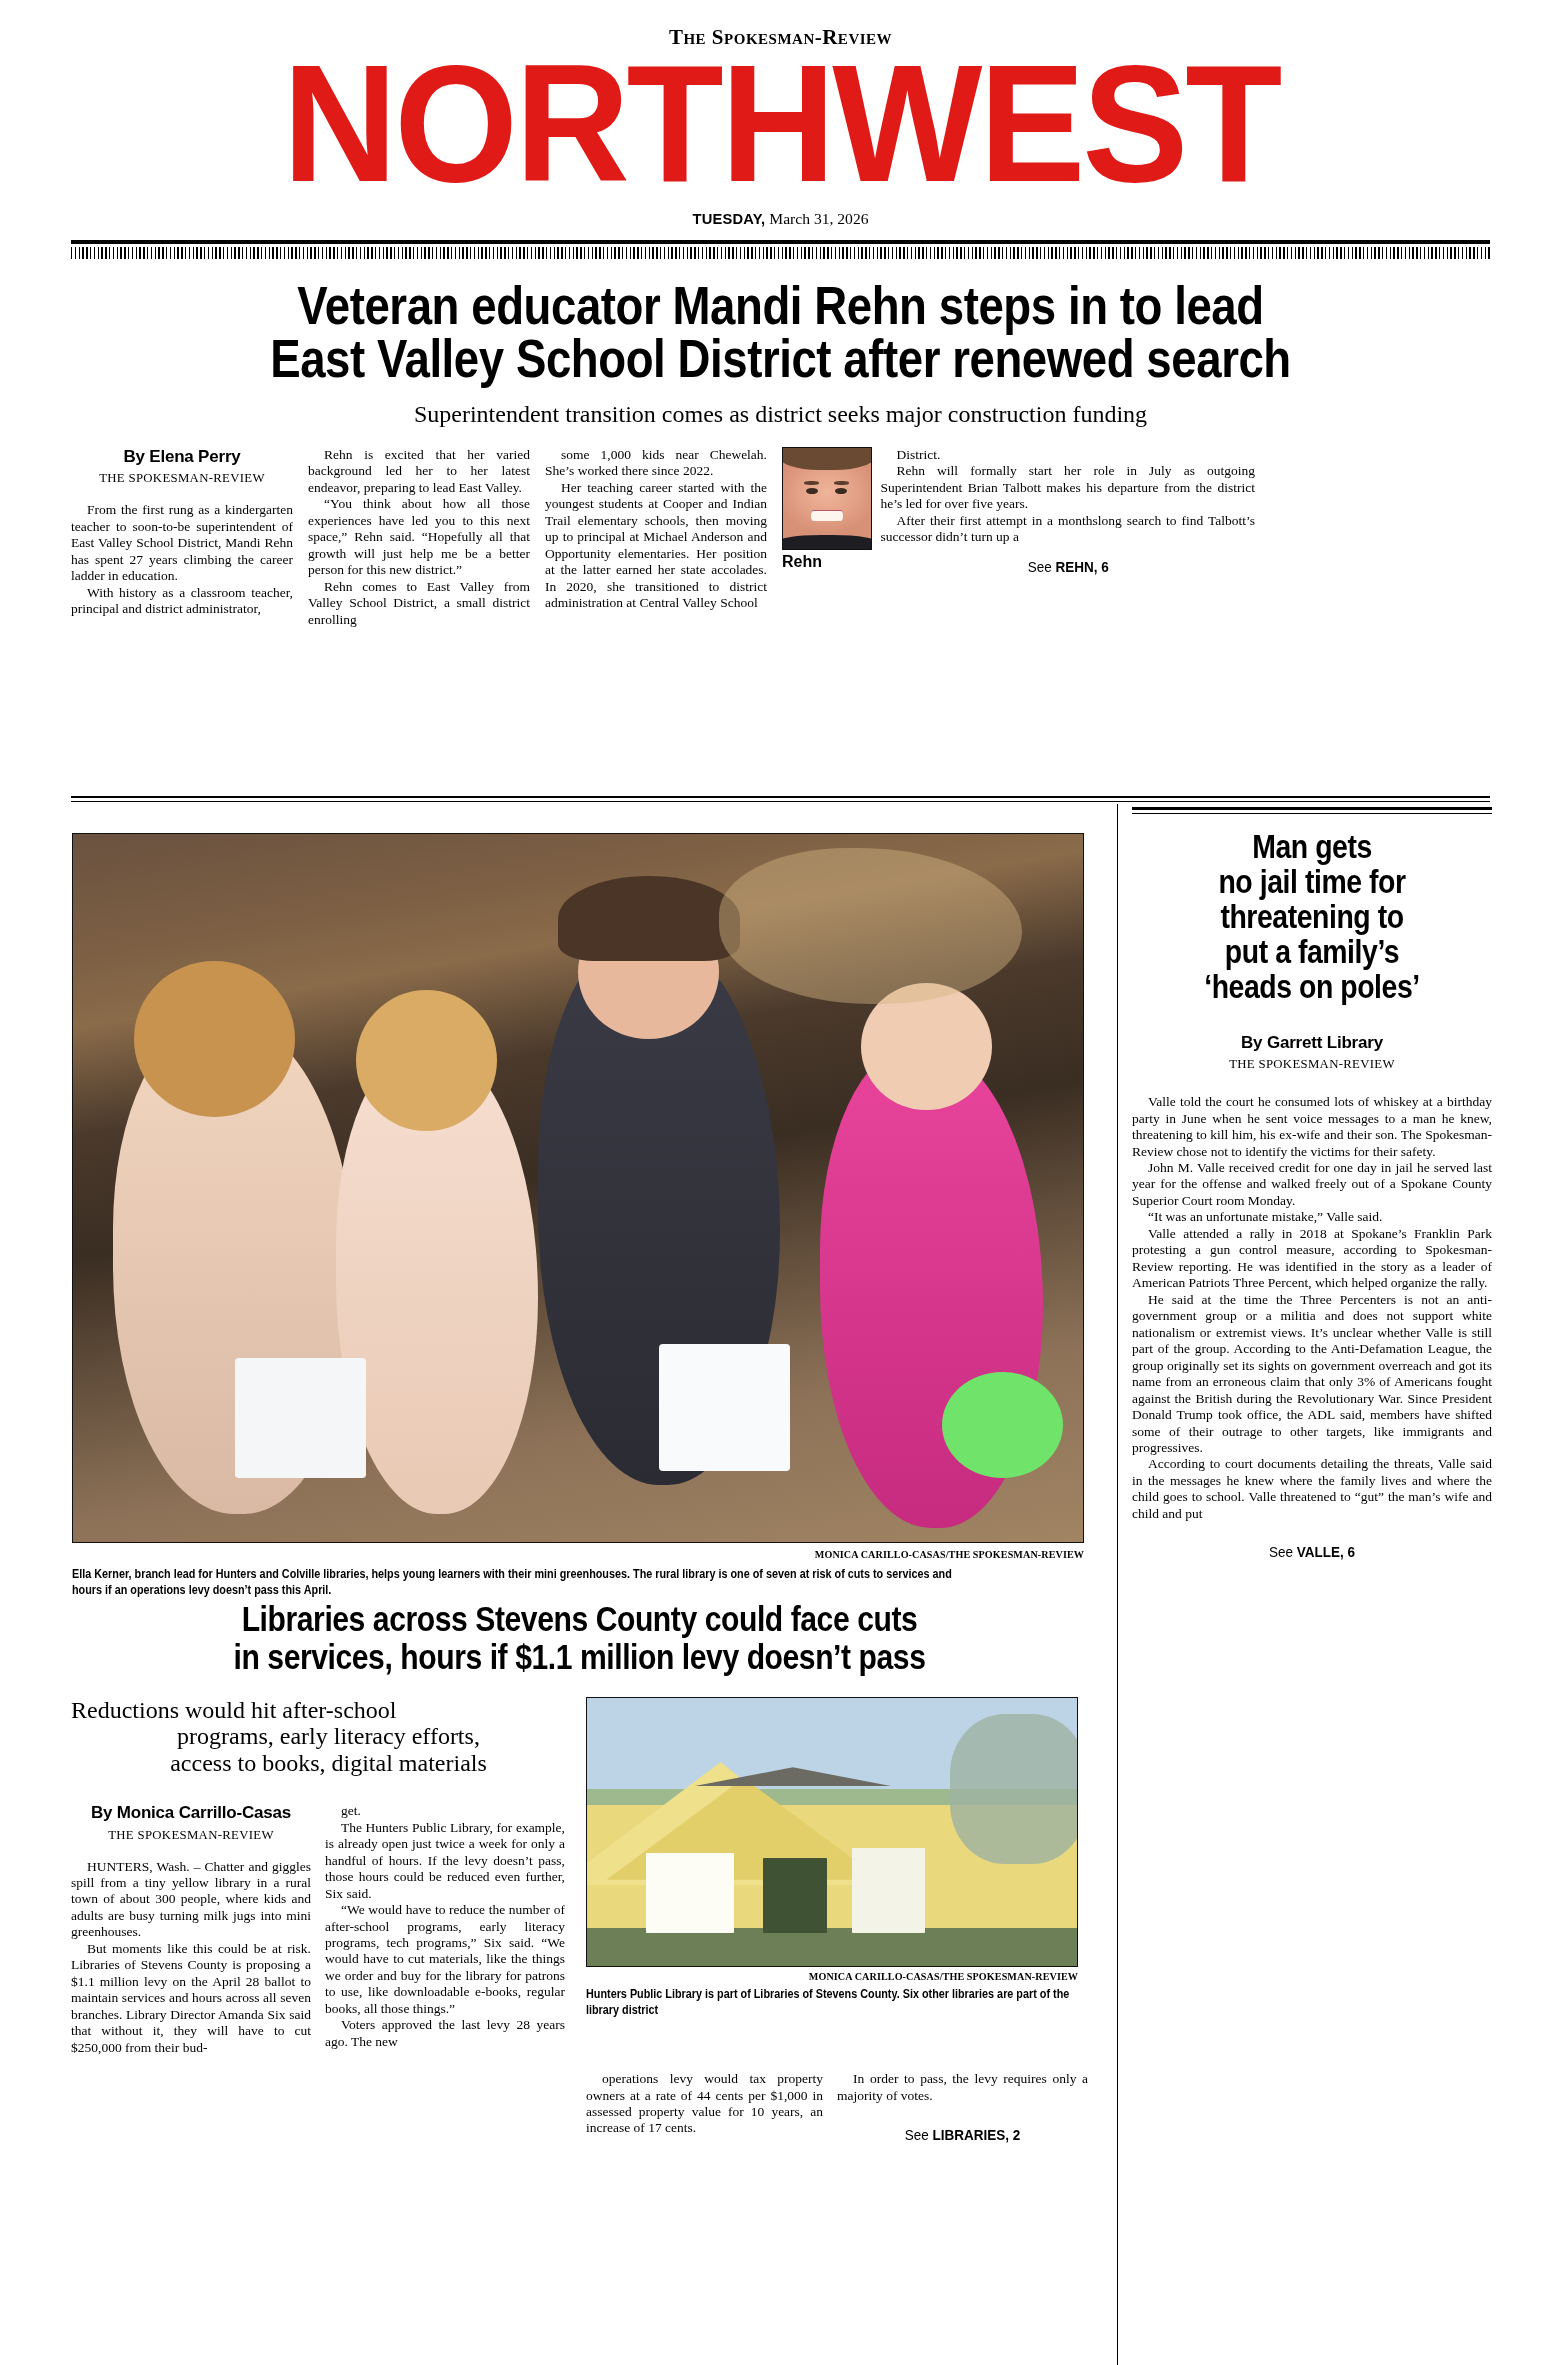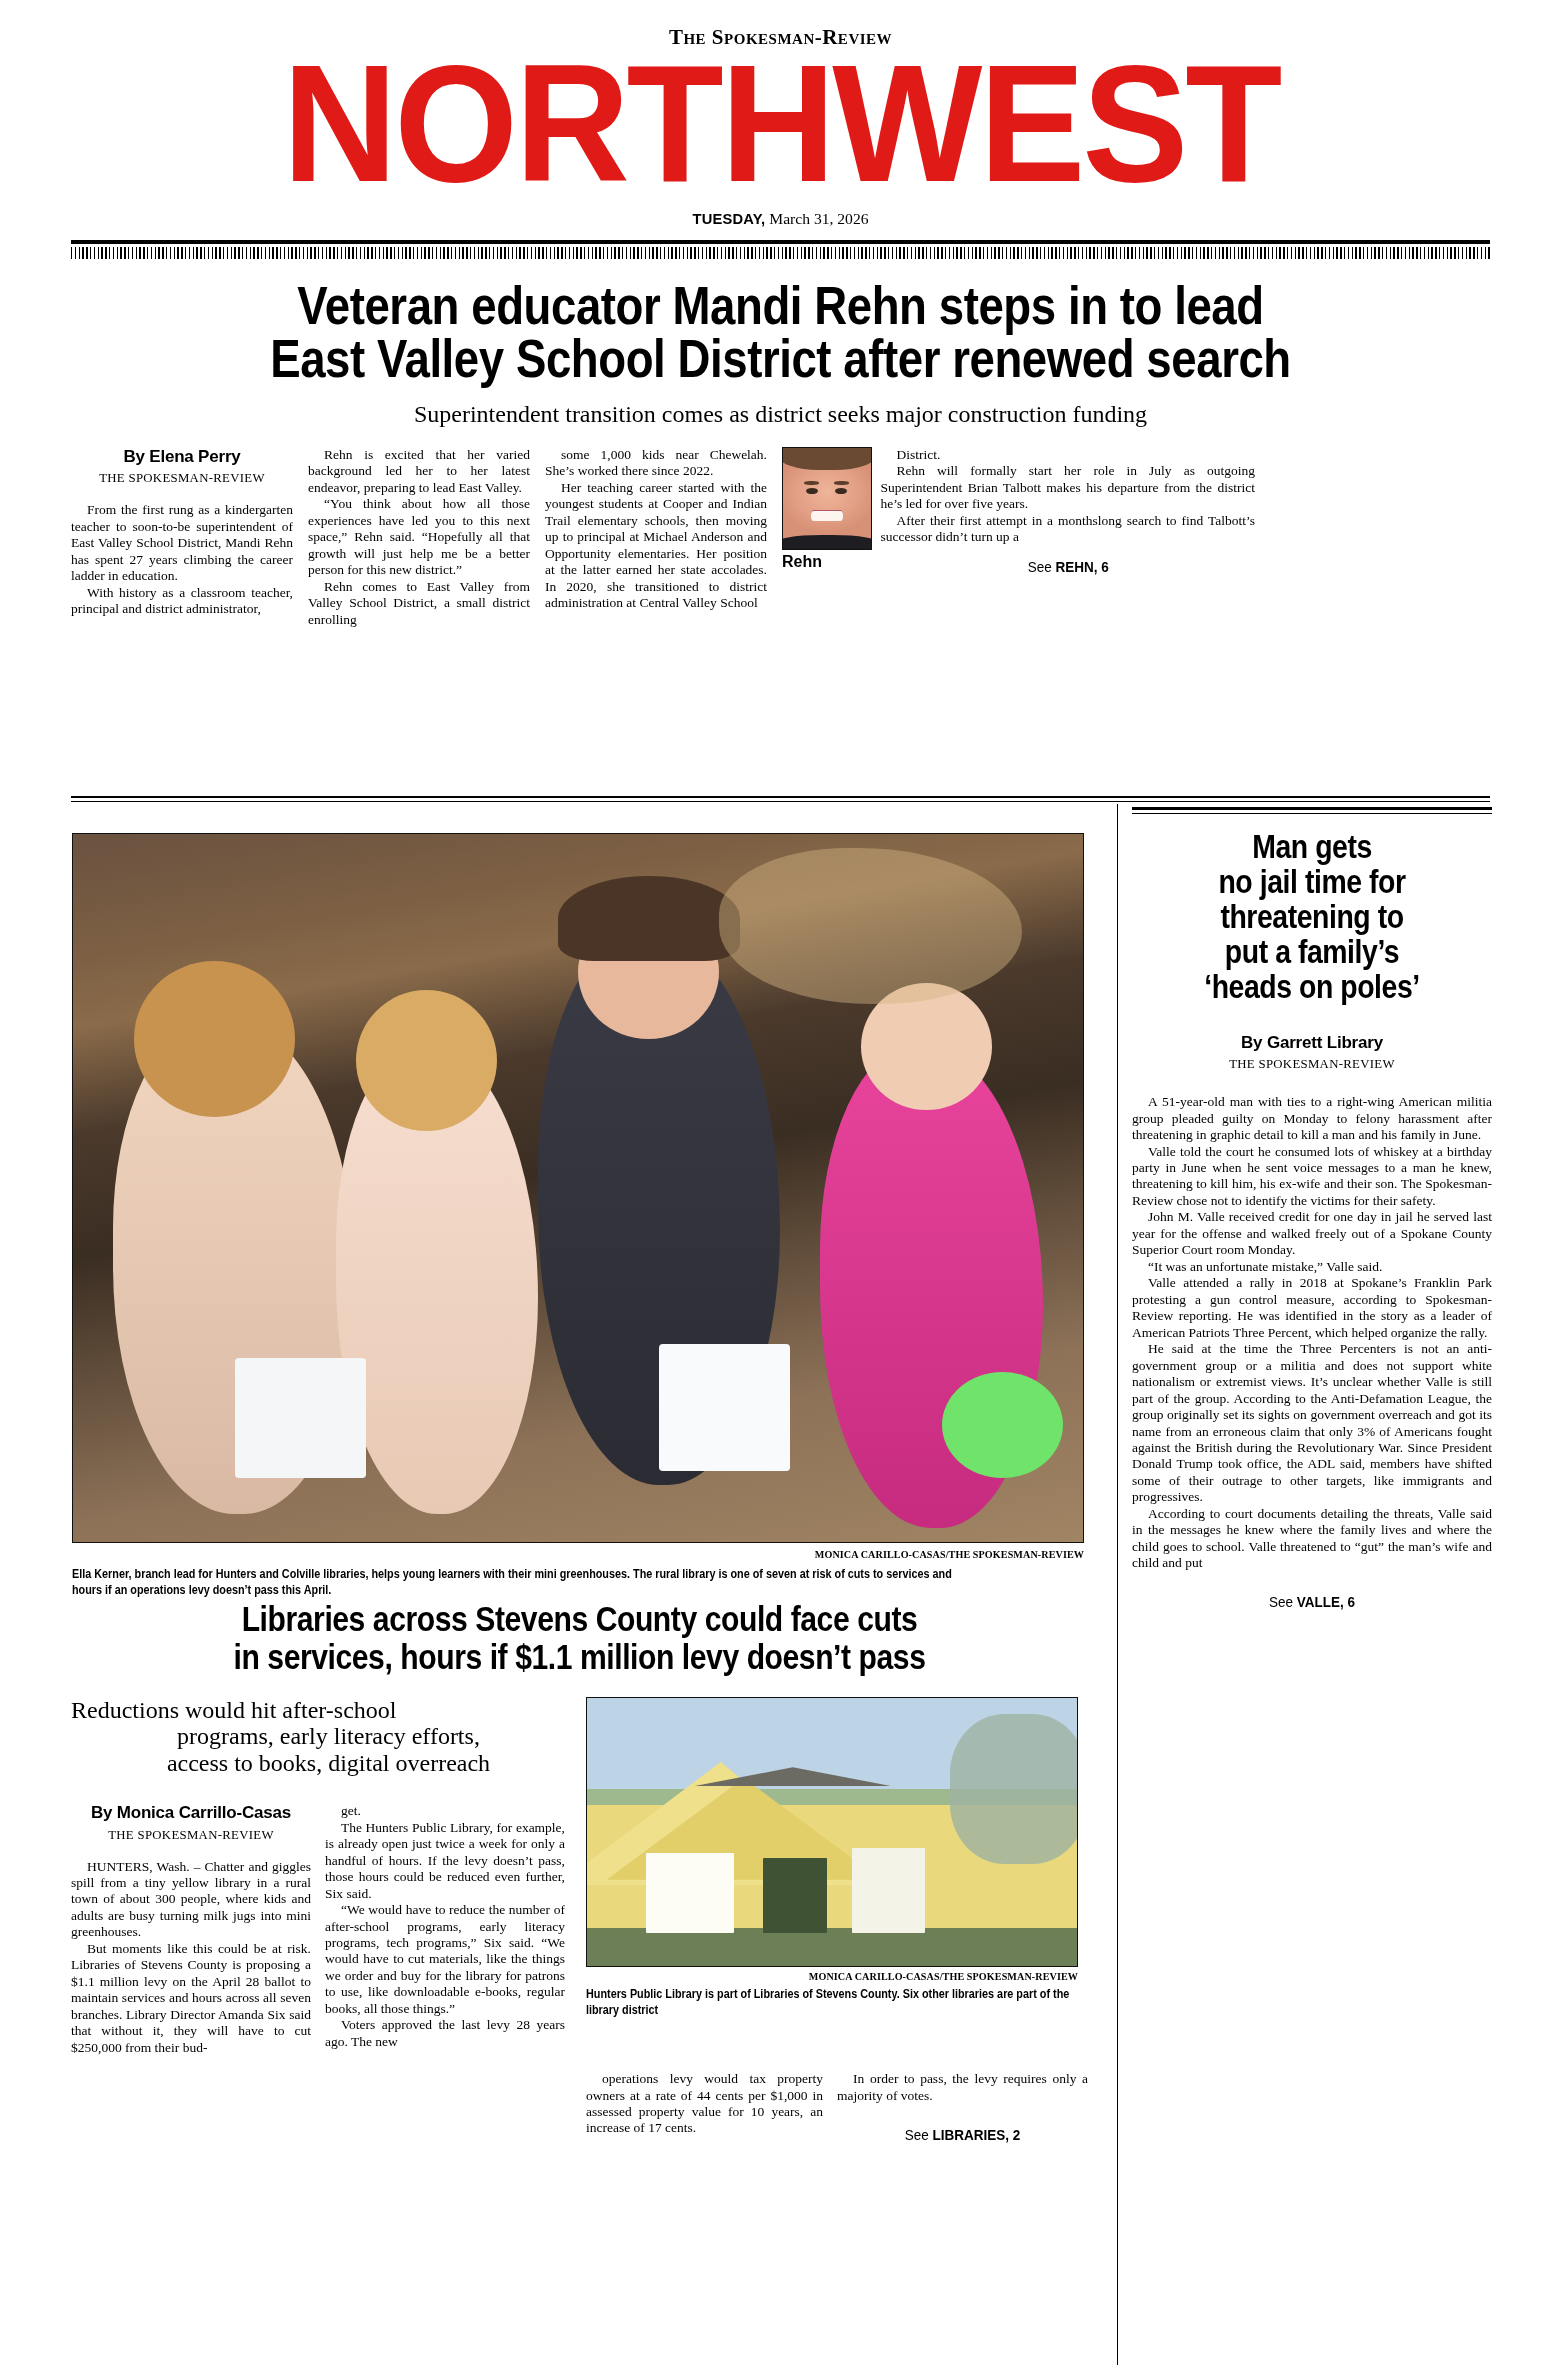--- a/index.html
+++ b/index.html
@@ -219,21 +219,21 @@
   <div class="photocap" style="position:absolute;left:72px;top:1567px;width:1012px;">Ella Kerner, branch lead for Hunters and Colville libraries, helps young learners with their mini greenhouses. The rural library is one of seven at risk of cuts to services and hours if an operations levy doesn’t pass this April.</div>
 
   <div id="story3">
     <div class="hl hl-c hl-line">Libraries across Stevens County could face cuts</div>
     <div class="hl hl-c hl-line">in services, hours if $1.1 million levy doesn’t pass</div>
 
     <div style="display:flex;margin-top:21px;">
       <div style="width:516px;">
         <div class="subhead" style="">Reductions would hit after-school</div>
         <div class="subhead" style="text-align:center;">programs, early literacy efforts,</div>
-        <div class="subhead" style="text-align:center;">access to books, digital overreach</div>
+        <div class="subhead" style="text-align:center;">access to books, digital materials</div>
 
         <div style="display:flex;margin-top:26px;">
           <div class="s3col">
             <div class="byline">By Monica Carrillo-Casas</div>
             <div class="byorg">THE SPOKESMAN-REVIEW</div>
             <div class="bodytxt" style="margin-top:16px;">
                 <p>HUNTERS, Wash. – Chatter and giggles spill from a tiny yellow library in a rural town of about 300 people, where kids and adults are busy turning milk jugs into mini greenhouses.</p>
                 <p>But moments like this could be at risk. Libraries of Stevens County is proposing a $1.1 million levy on the April 28 ballot to maintain services and hours across all seven branches. Library Director Amanda Six said that without it, they will have to cut $250,000 from their bud-</p>
               </div>
           </div>
@@ -283,21 +283,20 @@
     <div class="railrule"></div>
     <div class="railrule2"></div>
     <div class="hl hl-c hl-line">Man gets</div>
     <div class="hl hl-c hl-line">no jail time for</div>
     <div class="hl hl-c hl-line">threatening to</div>
     <div class="hl hl-c hl-line">put a family’s</div>
     <div class="hl hl-c hl-line">‘heads on poles’</div>
     <div class="byline" style="margin-top:28px;">By Garrett Library</div>
     <div class="byorg">THE SPOKESMAN-REVIEW</div>
     <div class="bodytxt" style="margin-top:22px;">
-        <p>A 51-year-old man with ties to a right-wing American militia group pleaded guilty on Monday to felony harassment after threatening in graphic detail to kill a man and his family in June.</p>
         <p>Valle told the court he consumed lots of whiskey at a birthday party in June when he sent voice messages to a man he knew, threatening to kill him, his ex-wife and their son. The Spokesman-Review chose not to identify the victims for their safety.</p>
         <p>John M. Valle received credit for one day in jail he served last year for the offense and walked freely out of a Spokane County Superior Court room Monday.</p>
         <p>“It was an unfortunate mistake,” Valle said.</p>
         <p>Valle attended a rally in 2018 at Spokane’s Franklin Park protesting a gun control measure, according to Spokesman-Review reporting. He was identified in the story as a leader of American Patriots Three Percent, which helped organize the rally.</p>
         <p>He said at the time the Three Percenters is not an anti-government group or a militia and does not support white nationalism or extremist views. It’s unclear whether Valle is still part of the group. According to the Anti-Defamation League, the group originally set its sights on government overreach and got its name from an erroneous claim that only 3% of Americans fought against the British during the Revolutionary War. Since President Donald Trump took office, the ADL said, members have shifted some of their outrage to other targets, like immigrants and progressives.</p>
         <p>According to court documents detailing the threats, Valle said in the messages he knew where the family lives and where the child goes to school. Valle threatened to “gut” the man’s wife and child and put</p>
       </div>
     <div class="jump" style="margin-top:21px;"><span>See </span><b>VALLE, 6</b></div>
   </div>
 

